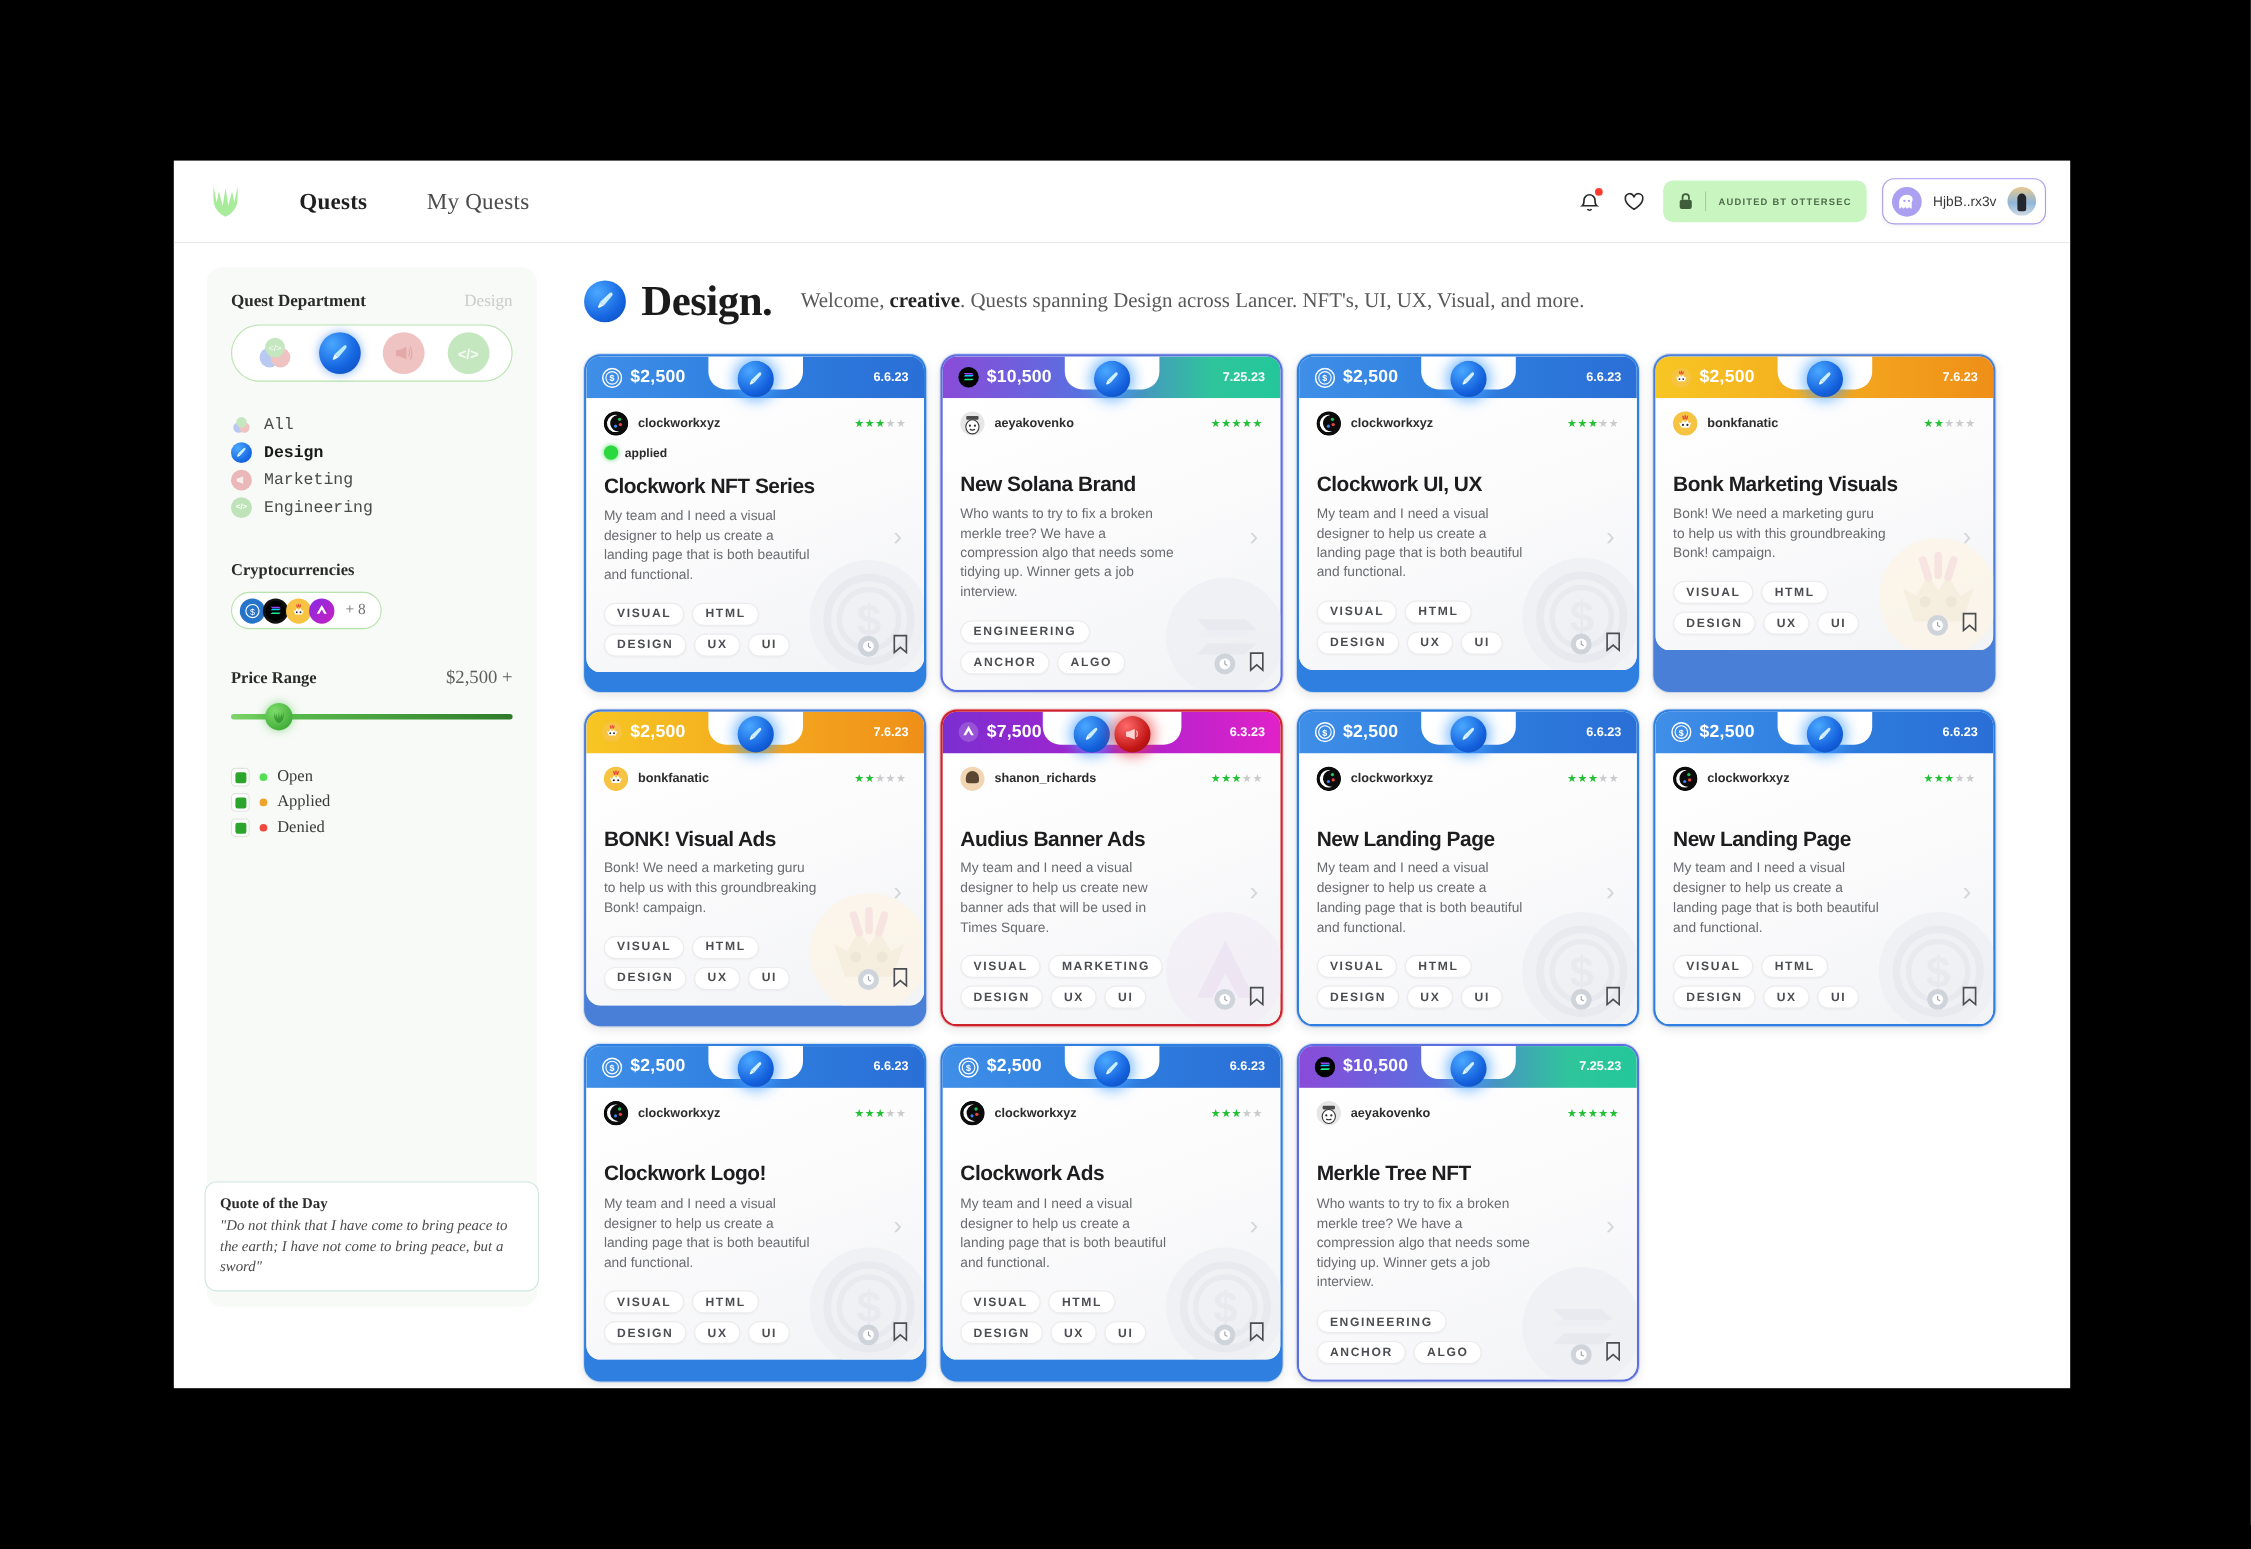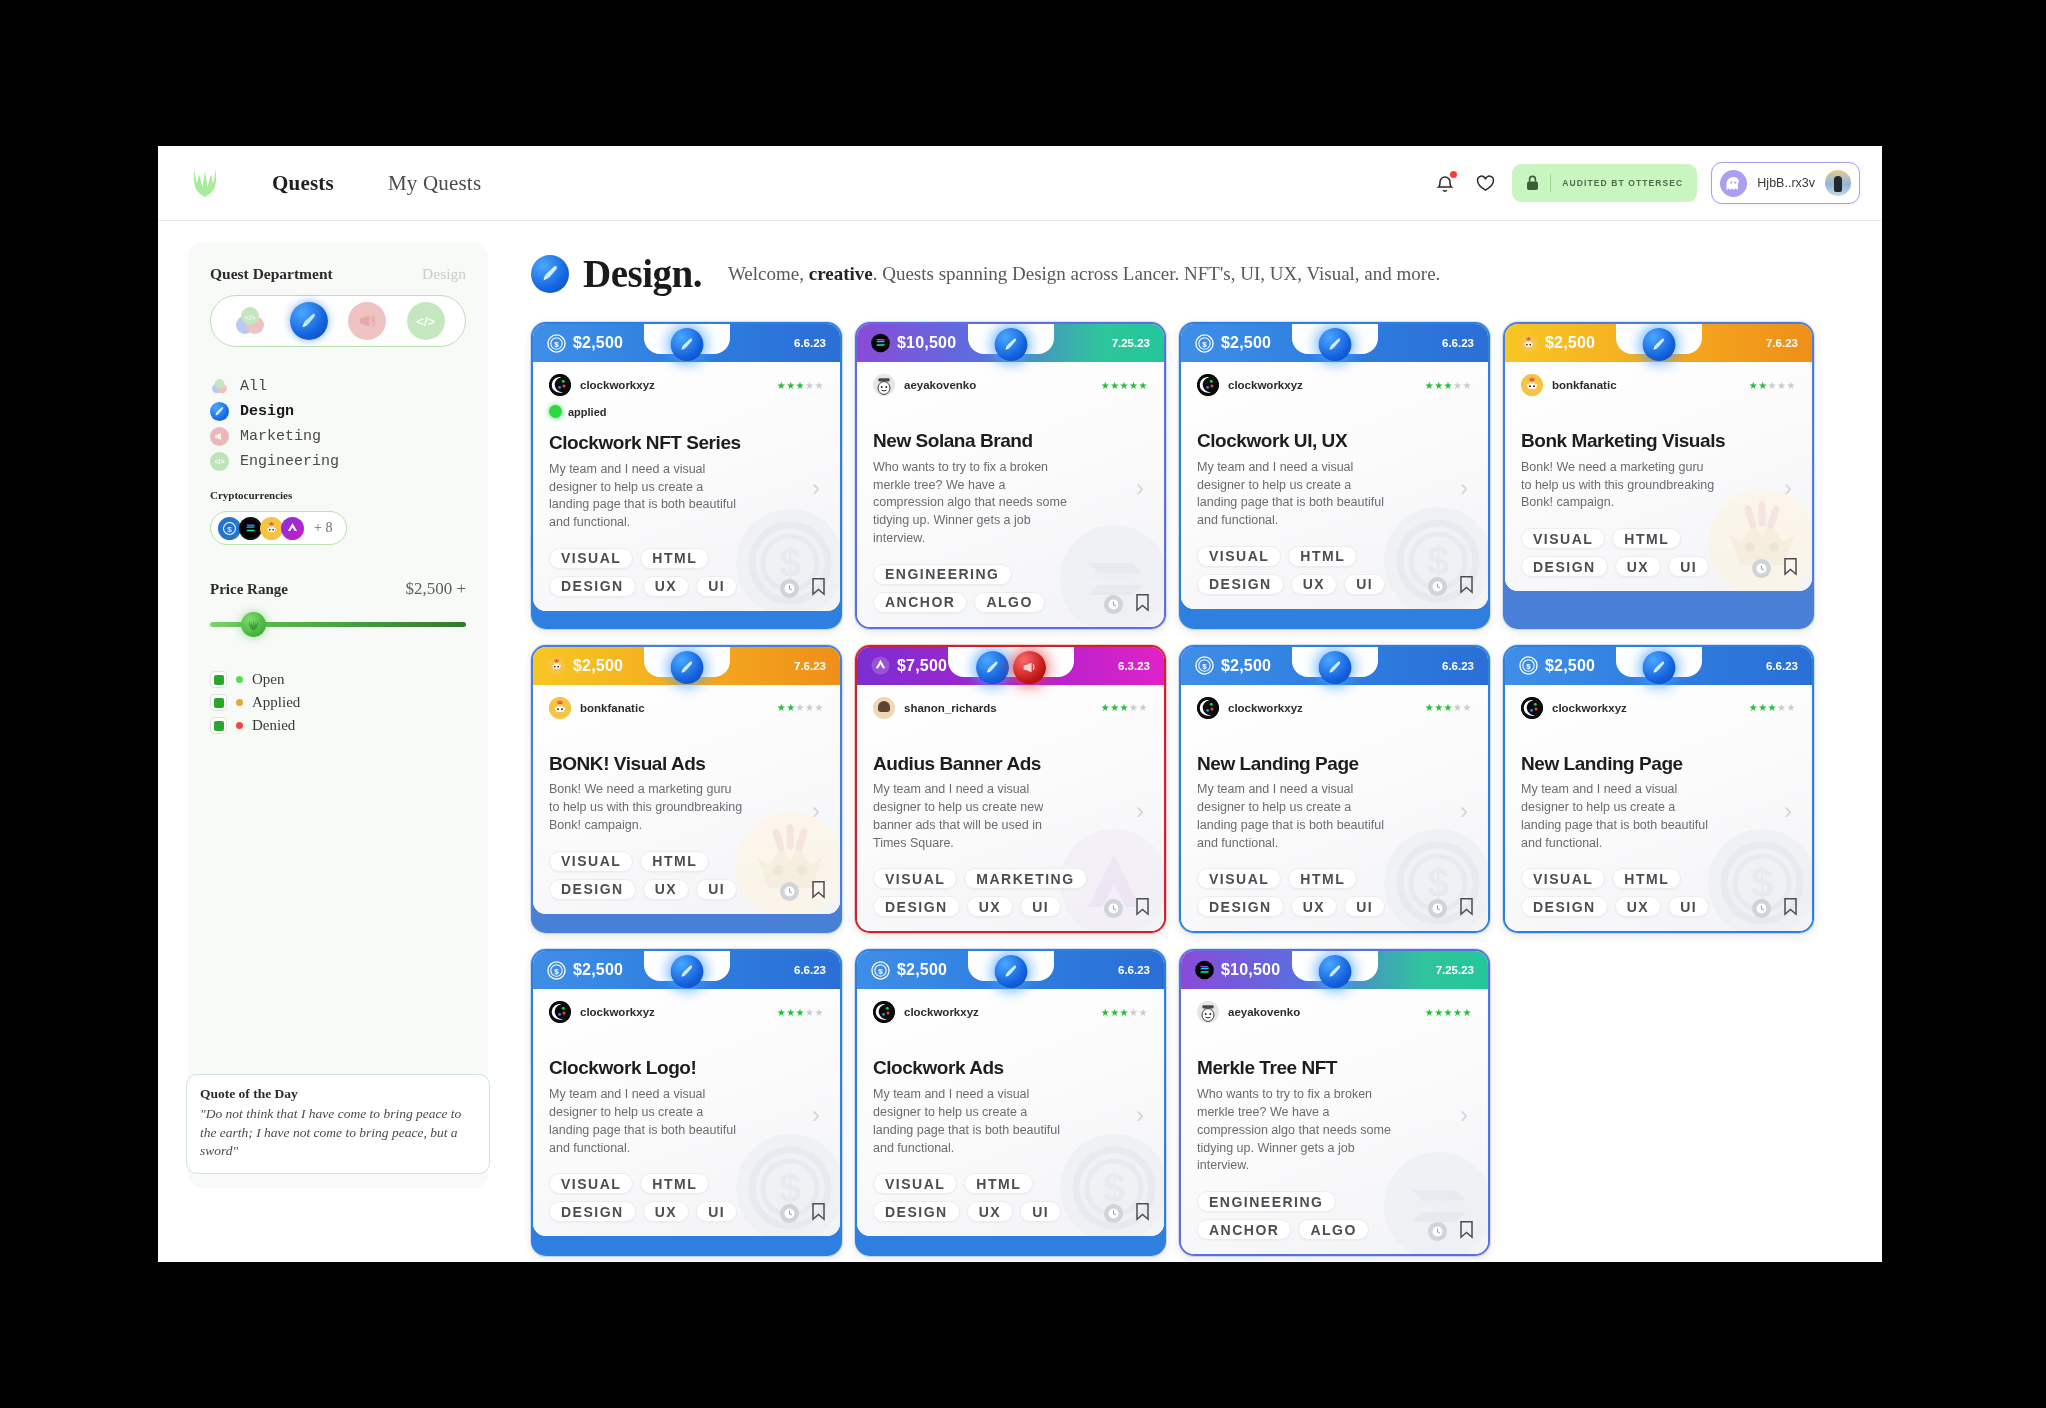--- a/index.html
+++ b/index.html
@@ -46,21 +46,21 @@
   .filter-list{margin-top:30px;display:flex;flex-direction:column;gap:6px;}
   .frow{display:flex;align-items:center;gap:11px;cursor:pointer;}
   .fdot{width:19px;height:19px;border-radius:50%;flex:0 0 19px;display:flex;align-items:center;justify-content:center;font-size:9px;}
   .fdot.all{background:transparent;}
   .fdot.design{background:radial-gradient(circle at 32% 28%,#4aa8ff 0%,#1565e0 70%);}
   .fdot.mkt{background:#eab8b8;}
   .fdot.eng{background:#bfe3b8;}
   .flabel{font-family:Liberation Mono, monospace;font-size:15px;color:#4a4a4a;}
   .frow.sel .flabel{font-weight:700;color:#181818;}
 
-  .crypto-head{margin-top:18px;font-family:"Liberation Serif",serif;font-weight:700;font-size:11px;color:#2b2b2b;}
+  .crypto-head{margin-top:40px;font-family:"Liberation Serif",serif;font-weight:700;font-size:15px;color:#2b2b2b;}
   .crypto-pill{margin-top:10px;display:inline-flex;align-items:center;gap:0;border:1px solid #b9e3ae;border-radius:22px;background:#fff;height:34px;padding:0 14px 0 7px;}
   .coin{width:23px;height:23px;border-radius:50%;display:flex;align-items:center;justify-content:center;font-size:11px;color:#fff;margin-right:-2px;}
   .c-usdc{background:#2775ca;border:2px solid #2775ca;}
   .c-sol{background:#111;}
   .c-bonk{background:#f6c343;}
   .c-audius{background:linear-gradient(135deg,#8a2be2,#c521c1);}
   .crypto-more{margin-left:12px;font-family:"Liberation Serif",serif;font-size:14px;color:#6d6d6d;}
 
   .price-head{margin-top:34px;display:flex;align-items:baseline;justify-content:space-between;}
   .price-label{font-family:"Liberation Serif",serif;font-weight:700;font-size:15px;color:#2b2b2b;}
@@ -125,21 +125,21 @@
   .applied .bulb{width:13px;height:13px;border-radius:50%;background:#2bd93f;box-shadow:0 0 5px rgba(40,210,60,.8);}
   .applied span{font-size:11px;color:#2b2b2b;font-weight:600;}
 
   .ctitle{font-size:19px;font-weight:700;color:#1d1d1f;letter-spacing:-.45px;line-height:1.15;}
   .cdesc{margin-top:7px;font-size:12.5px;line-height:1.42;color:#6a6c70;max-width:196px;}
   .chev{position:absolute;right:20px;top:112px;font-size:24px;color:#d4d6d9;font-weight:300;}
 
   .tags{margin-top:auto;display:flex;flex-direction:column;gap:7px;padding-top:16px;position:relative;z-index:2;}
   .trow{display:flex;gap:7px;}
   .tag{border:1px solid #ececee;background:#fff;border-radius:13px;height:21px;display:flex;align-items:center;padding:0 11px;
-    font-size:14px;font-weight:700;letter-spacing:1.5px;color:#4b4d51;box-shadow:0 1px 2px rgba(0,0,0,.04);}
+    font-size:11px;font-weight:700;letter-spacing:1.5px;color:#4b4d51;box-shadow:0 1px 2px rgba(0,0,0,.04);}
 
   .wmark{position:absolute;right:-4px;bottom:-6px;width:108px;height:108px;border-radius:50%;
     background:#eceef2;display:flex;align-items:center;justify-content:center;opacity:.62;z-index:0;font-size:54px;color:#dfe2e8;}
   .cfoot{position:absolute;right:14px;bottom:11px;display:flex;align-items:center;gap:12px;z-index:3;}
   .clock-i{width:19px;height:19px;border-radius:50%;background:#cfd3da;display:flex;align-items:center;justify-content:center;}
   .bkm{cursor:pointer;}
 </style>
 </head>
 <body>
 

